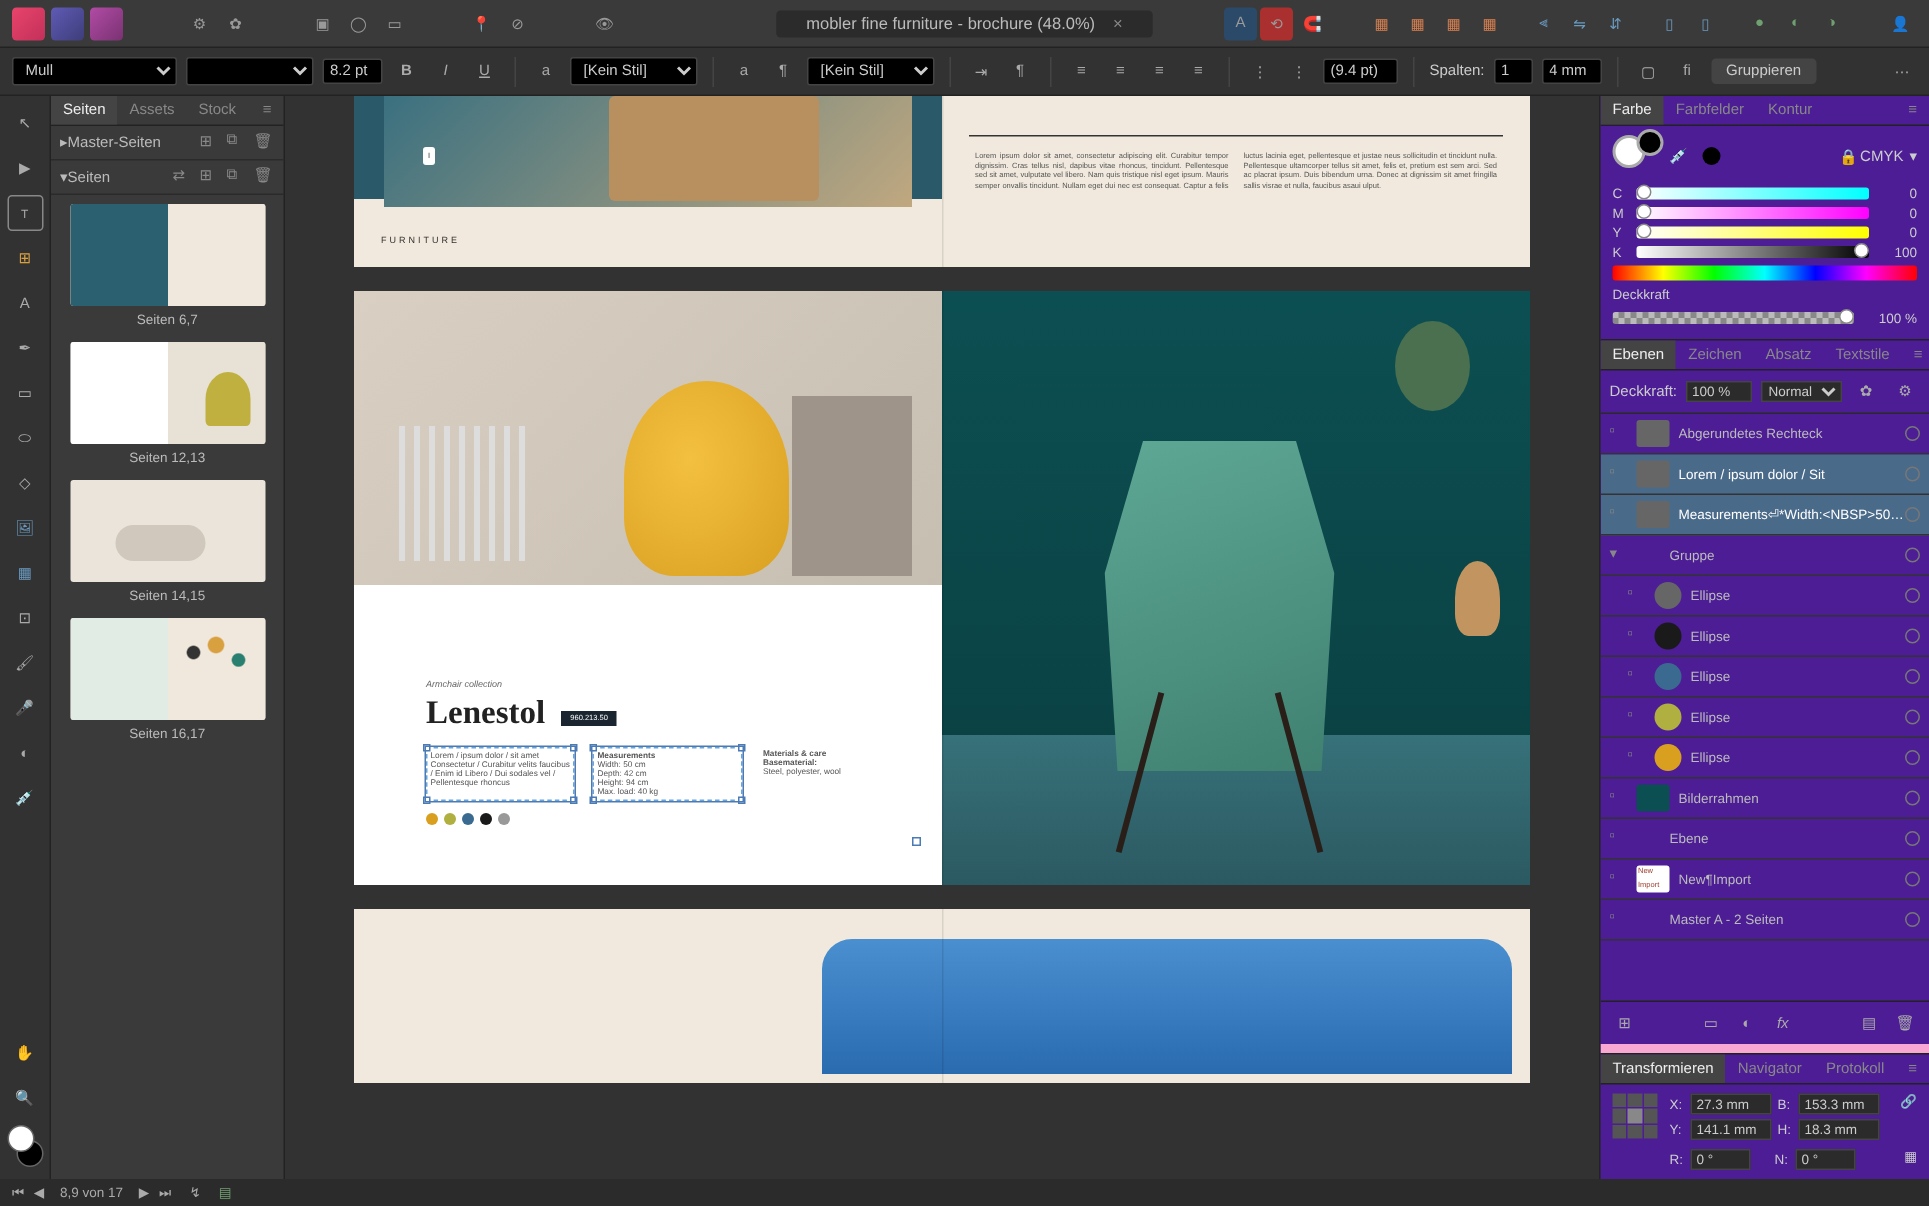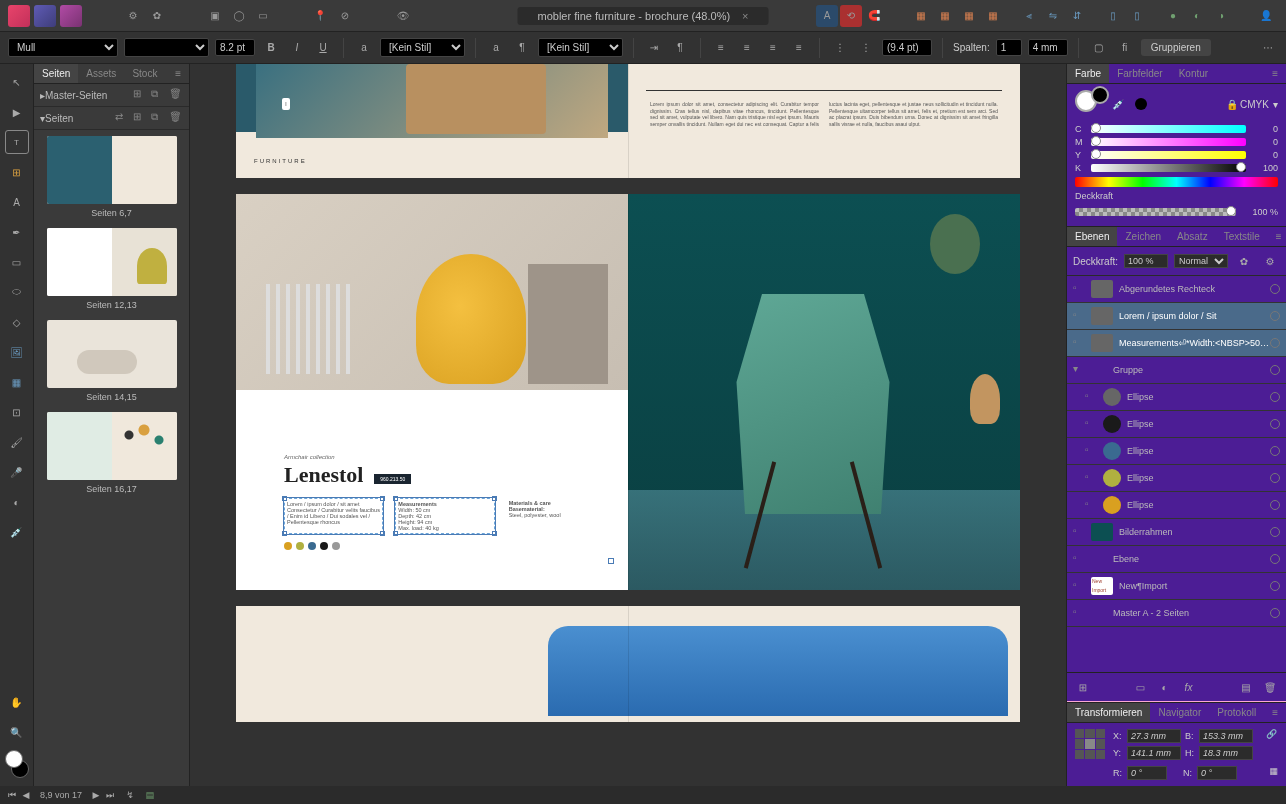--- a/index.html
+++ b/index.html
@@ -110,40 +110,40 @@
 .slider-row { display: flex; align-items: center; gap: 6px; margin-bottom: 3px; font-size: 9px; }
 .slider-row .lbl { width: 10px; }
 .slider-row .track { flex: 1; height: 8px; border-radius: 2px; position: relative; }
 .slider-row .thumb { position: absolute; width: 10px; height: 10px; background: #fff; border: 1px solid #888; border-radius: 50%; top: -2px; }
 .slider-row .val { width: 26px; text-align: right; }
 .hue-bar { height: 10px; background: linear-gradient(90deg, red, yellow, lime, cyan, blue, magenta, red); border-radius: 2px; margin-top: 4px; }
 .opacity-row { margin-top: 6px; }
 .opacity-track { background: repeating-conic-gradient(#888 0 25%, #bbb 0 50%) 0 0/8px 8px; }
 
 
-.layers-panel { flex: 1; display: flex; flex-direction: column; border-bottom: 1px solid #f9a8d4; overflow: hidden; }
+.layers-panel { flex: 1; display: flex; flex-direction: column; border-bottom: 6px solid #f9a8d4; overflow: hidden; }
 .layers-head { padding: 4px 6px; display: flex; align-items: center; gap: 6px; font-size: 10px; border-bottom: 1px solid #2a2a2a; }
 .layers-list { flex: 1; overflow-y: auto; }
 .layer-row { display: flex; align-items: center; padding: 3px 6px; font-size: 10px; color: #bbb; cursor: pointer; border-bottom: 1px solid #333; height: 27px; }
 .layer-row.selected { background: #4a6a8a; color: #fff; }
 .layer-row .ltype { width: 14px; height: 14px; margin-right: 4px; color: #888; flex-shrink: 0; }
 .layer-row .lthumb { width: 22px; height: 18px; background: #555; margin-right: 6px; border-radius: 2px; flex-shrink: 0; }
 .layer-row .lname { flex: 1; white-space: nowrap; overflow: hidden; text-overflow: ellipsis; font-size: 9px; }
 .layer-row .lvis { width: 10px; height: 10px; border: 1px solid #777; border-radius: 50%; flex-shrink: 0; }
 .layer-footer { padding: 4px 6px; display: flex; gap: 4px; border-top: 1px solid #222; }
 
 
 .transform-panel { border-top: 1px solid #222; }
 .tp-body { padding: 6px 8px; display: flex; gap: 8px; font-size: 9px; flex-wrap: wrap; }
 .tp-anchor { width: 30px; height: 30px; display: grid; grid-template: repeat(3,1fr)/repeat(3,1fr); gap: 1px; }
 .tp-anchor div { background: #555; }
 .tp-fields { display: flex; flex-direction: column; gap: 3px; }
 .tp-row { display: flex; gap: 4px; align-items: center; }
 .tp-row .fl { width: 10px; }
-.tp-row input { width: 54px; background: #2b2b2b; border: 1px solid #444; color: #ccc; font-size: 9px; padding: 1px 3px; font-style: italic; }
+.tp-row input { width: 54px; background: #2b2b2b; border: 1px solid #444; color: #ccc; font-size: 9px; padding: 1px 3px; }
 
 
 .status-bar { position: absolute; bottom: 0; left: 0; right: 0; height: 18px; background: #2b2b2b; display: flex; align-items: center; padding: 0 6px; font-size: 9px; color: #aaa; gap: 8px; }
 .status-bar .nav-arrows { display: flex; gap: 2px; }
 .status-bar .narrow { width: 12px; cursor: pointer; text-align: center; }
 .status-bar b { color: #eee; font-weight: bold; }
 
 
 .th-img { position: absolute; background-size: cover; }
 .th45-l { left: 0; top: 0; width: 65px; height: 68px; background: linear-gradient(135deg,#1a4050,#2b5a6a); }

